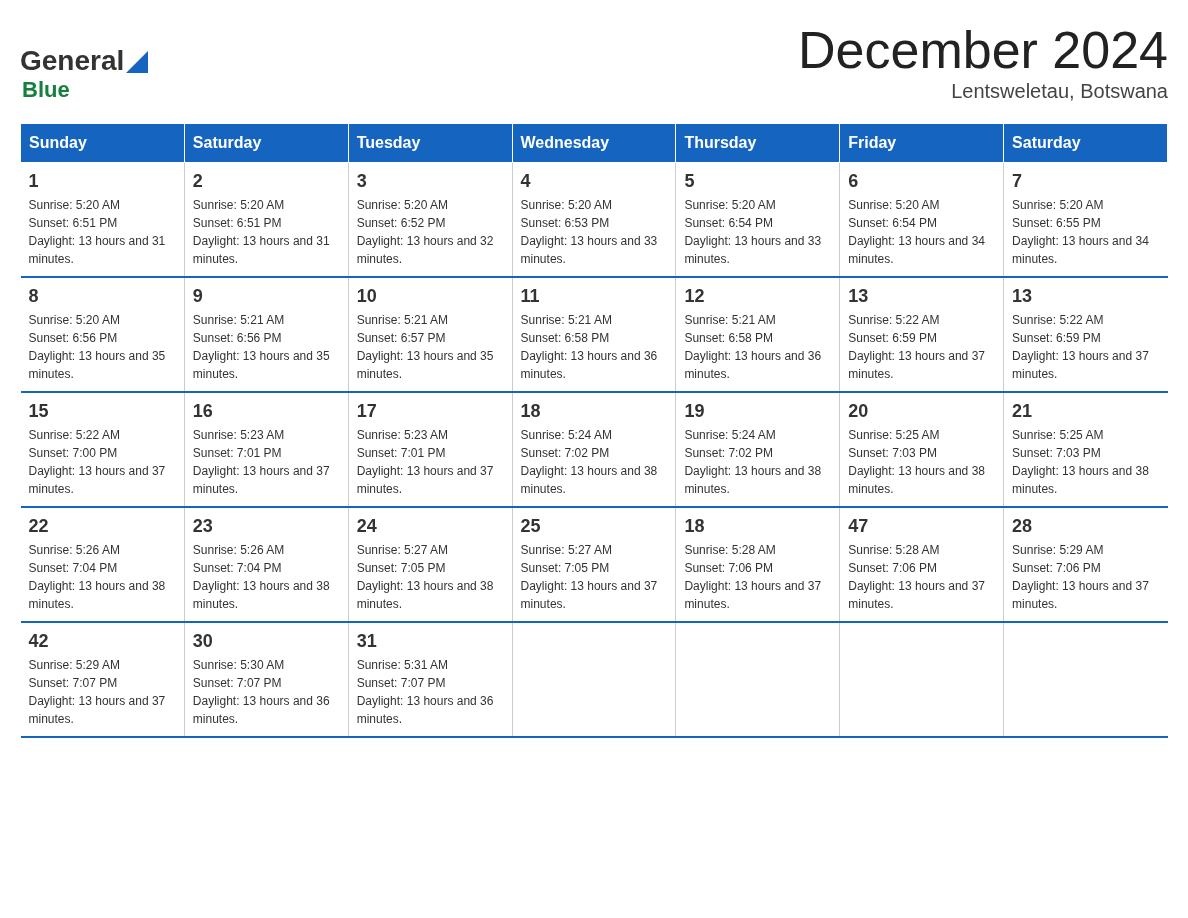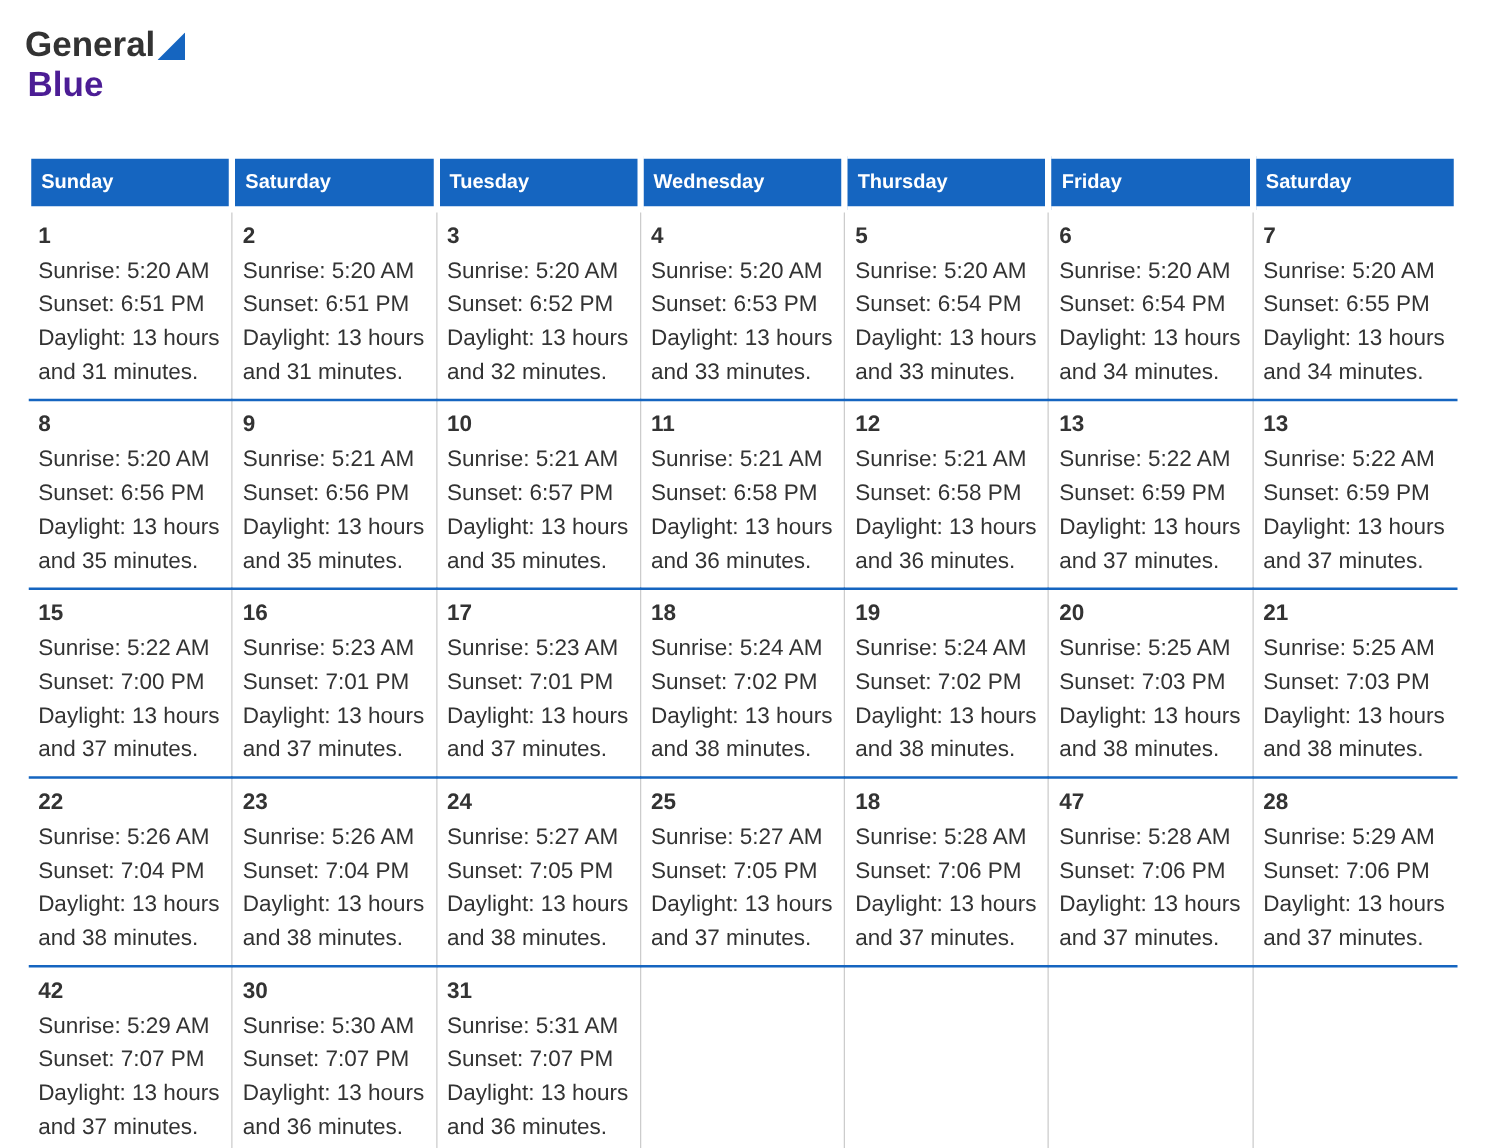--- a/index.html
+++ b/index.html
@@ -7,42 +7,42 @@
       font-family: Arial, sans-serif;
       background: #fff;
       padding: 20px;
       width: 1188px;
       min-height: 918px;
     }
     .header {
       display: flex;
       justify-content: space-between;
       align-items: flex-end;
-      margin-bottom: 38px;
+      margin-bottom: 20px;
     }
     .logo {
       display: flex;
       align-items: center;
     }
     .logo-text-general {
       font-size: 28px;
       font-weight: bold;
       color: #333;
     }
     .logo-wrapper {
       display: flex;
       flex-direction: column;
     }
     .logo-row1 {
       display: flex;
       align-items: center;
     }
     .logo-row2 {
-      color: #4c1d95;
-      font-size: 28px;
+      color: #15803d;
+      font-size: 22px;
       font-weight: bold;
       margin-left: 2px;
     }
     .title-block {
       text-align: right;
     }
     .month-title {
       font-size: 52px;
       font-weight: normal;
       color: #222;
@@ -57,21 +57,21 @@
     }
     .calendar thead tr {
       background-color: #1565c0;
     }
     .calendar thead th {
       color: #fff;
       font-size: 16px;
       font-weight: bold;
       padding: 10px 8px;
       text-align: left;
-      border: 5px solid #ffffff;
+      border: 1px solid #ffffff;
     }
     .calendar tbody tr {
       border-bottom: 2px solid #1565c0;
     }
     .calendar tbody td {
       vertical-align: top;
       padding: 8px;
       font-size: 13px;
       color: #333;
       border-right: 1px solid #ccc;
@@ -82,41 +82,45 @@
       border-right: none;
     }
     .day-number {
       font-size: 18px;
       font-weight: bold;
       margin-bottom: 4px;
       display: block;
     }
     .day-info {
       line-height: 1.5;
-      font-size: 18px;
+      font-size: 12px;
     }
     .empty-cell {
       background: #fff;
     }
   </style>
 </head>
 <body>
 
 <div class="header">
   <div class="logo">
     <div class="logo-wrapper">
       <div class="logo-row1">
         <span class="logo-text-general">General</span>
         <svg width="22" height="22" viewBox="0 0 22 22" style="margin-left:2px;margin-top:2px;">
           <polygon points="0,22 22,22 22,0" fill="#1565c0"></polygon>
         </svg>
       </div>
       <div class="logo-row2">Blue</div>
     </div>
   </div>
+  <div class="title-block">
+    <div class="month-title">December 2024</div>
+    <div class="location">Lentsweletau, Botswana</div>
+  </div>
 </div>
 
 <table class="calendar">
   <thead>
     <tr>
     <th>Sunday</th>
         <th>Saturday</th>
         <th>Tuesday</th>
         <th>Wednesday</th>
         <th>Thursday</th>

